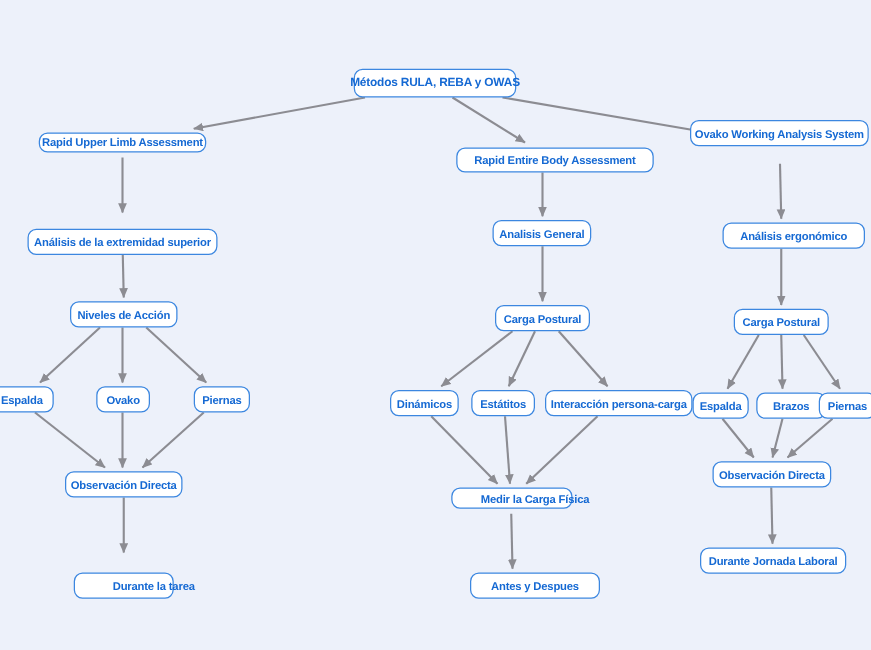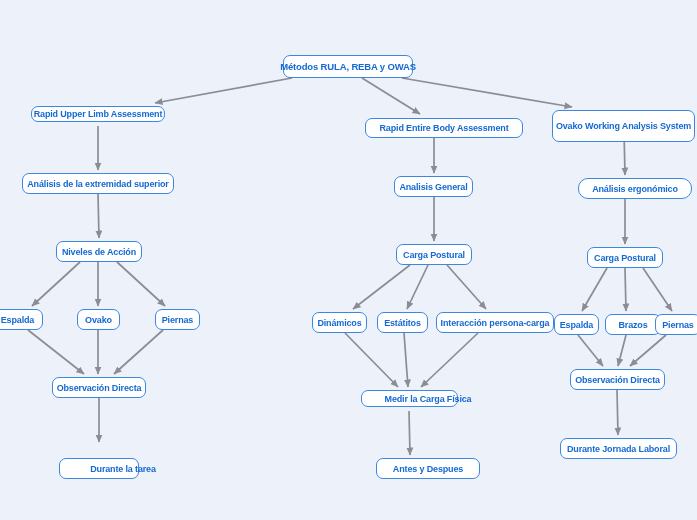--- a/index.html
+++ b/index.html
@@ -85,37 +85,37 @@
         <line x1="643" y1="268" x2="672" y2="311" stroke="#8c8c92" stroke-width="1.7" marker-end="url(#arrowhead)"></line>
         <line x1="578" y1="335" x2="603" y2="366" stroke="#8c8c92" stroke-width="1.7" marker-end="url(#arrowhead)"></line>
         <line x1="626" y1="335" x2="618" y2="366" stroke="#8c8c92" stroke-width="1.7" marker-end="url(#arrowhead)"></line>
         <line x1="666" y1="335" x2="630" y2="366" stroke="#8c8c92" stroke-width="1.7" marker-end="url(#arrowhead)"></line>
         <line x1="617" y1="390" x2="618" y2="435" stroke="#8c8c92" stroke-width="1.7" marker-end="url(#arrowhead)"></line>
       </g>
   </svg>
   <div id="nodes-layer">
       <div class="node root" style="left: 283px; top: 55px; width: 130px; height: 23px;">Métodos RULA, REBA y OWAS</div>
       <div class="node" style="left: 31px; top: 106px; width: 134px; height: 16px;">Rapid Upper Limb Assessment</div>
-      <div class="node" style="left: 22px; top: 173px; width: 152px; height: 21px;">Análisis de la extremidad superior</div>
+      <div class="node" style="left: 22px; top: 183px; width: 152px; height: 21px;">Análisis de la extremidad superior</div>
       <div class="node" style="left: 56px; top: 241px; width: 86px; height: 21px;">Niveles de Acción</div>
       <div class="node" style="left: -8px; top: 309px; width: 51px; height: 21px;">Espalda</div>
       <div class="node" style="left: 77px; top: 309px; width: 43px; height: 21px;">Ovako</div>
       <div class="node" style="left: 155px; top: 309px; width: 45px; height: 21px;">Piernas</div>
       <div class="node" style="left: 52px; top: 377px; width: 94px; height: 21px;">Observación Directa</div>
       <div class="node" style="left: 59px; top: 458px; width: 80px; height: 21px; padding-left: 48px;">Durante la tarea</div>
       <div class="node" style="left: 365px; top: 118px; width: 158px; height: 20px;">Rapid Entire Body Assessment</div>
       <div class="node" style="left: 394px; top: 176px; width: 79px; height: 21px;">Analisis General</div>
       <div class="node" style="left: 396px; top: 244px; width: 76px; height: 21px;">Carga Postural</div>
       <div class="node" style="left: 312px; top: 312px; width: 55px; height: 21px;">Dinámicos</div>
       <div class="node" style="left: 377px; top: 312px; width: 51px; height: 21px;">Estátitos</div>
       <div class="node" style="left: 436px; top: 312px; width: 118px; height: 21px;">Interacción persona-carga</div>
       <div class="node" style="left: 361px; top: 390px; width: 97px; height: 17px; padding-left: 37px;">Medir la Carga Física</div>
       <div class="node" style="left: 376px; top: 458px; width: 104px; height: 21px;">Antes y Despues</div>
-      <div class="node" style="left: 552px; top: 110px; width: 143px; height: 32px;">Ovako Working Analysis System</div>
-      <div class="node" style="left: 578px; top: 178px; width: 114px; height: 21px; border-radius: 10px;">Análisis ergonómico</div>
+      <div class="node" style="left: 552px; top: 96px; width: 143px; height: 21px;">Ovako Working Analysis System</div>
+      <div class="node" style="left: 578px; top: 178px; width: 114px; height: 21px;">Análisis ergonómico</div>
       <div class="node" style="left: 587px; top: 247px; width: 76px; height: 21px;">Carga Postural</div>
       <div class="node" style="left: 554px; top: 314px; width: 45px; height: 21px;">Espalda</div>
       <div class="node" style="left: 605px; top: 314px; width: 56px; height: 21px;">Brazos</div>
       <div class="node" style="left: 655px; top: 314px; width: 46px; height: 21px;">Piernas</div>
       <div class="node" style="left: 570px; top: 369px; width: 95px; height: 21px;">Observación Directa</div>
       <div class="node" style="left: 560px; top: 438px; width: 117px; height: 21px;">Durante Jornada Laboral</div>
     </div>
 </div>
 
 </body></html>

